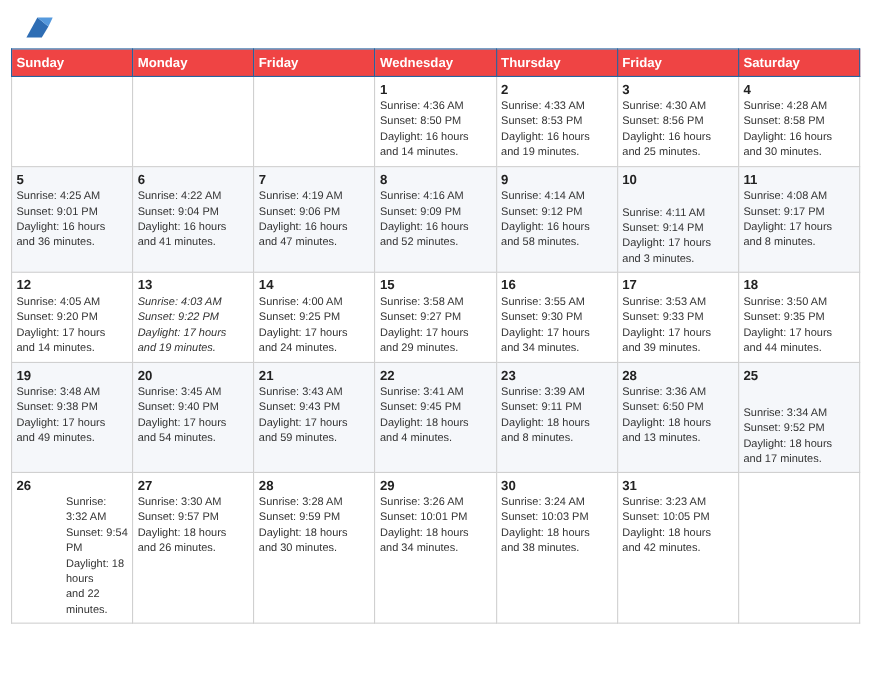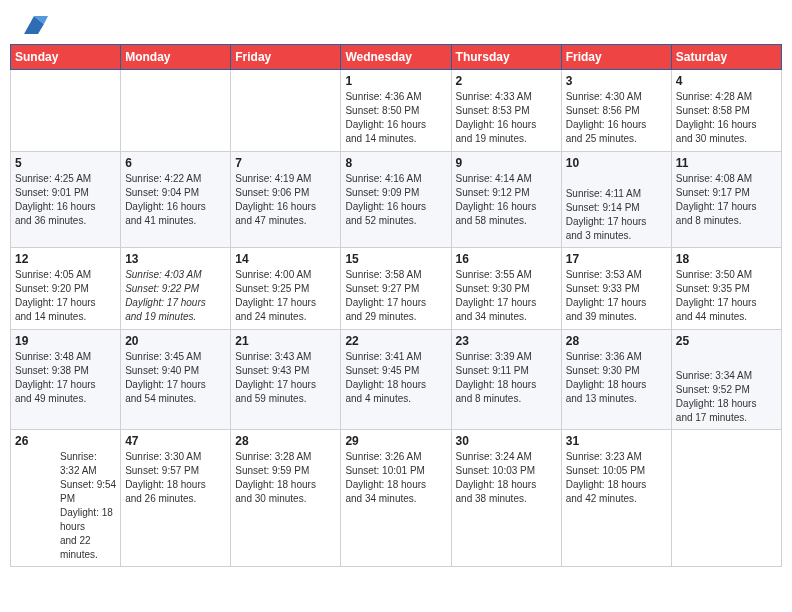--- a/index.html
+++ b/index.html
@@ -308,42 +308,42 @@
             <td>
               <span class="day-number">23</span>
               <div class="day-info" style="white-space: pre-line;">Sunrise: 3:39 AM
 Sunset: 9:11 PM
 Daylight: 18 hours
 and 8 minutes.</div>
             </td>
             <td>
               <span class="day-number">28</span>
               <div class="day-info" style="white-space: pre-line;">Sunrise: 3:36 AM
-Sunset: 9:30 PM
+Sunset: 6:50 PM
 Daylight: 18 hours
 and 13 minutes.</div>
             </td>
             <td>
               <span class="day-number">25</span>
               <div class="day-info" style="white-space: pre-line; margin-top: 21px;">Sunrise: 3:34 AM
 Sunset: 9:52 PM
 Daylight: 18 hours
 and 17 minutes.</div>
             </td>
           </tr>
           <tr>
             <td>
               <span class="day-number">26</span>
               <div class="day-info" style="white-space: pre-line; margin-left: 45px;">Sunrise: 3:32 AM
 Sunset: 9:54 PM
 Daylight: 18 hours
 and 22 minutes.</div>
             </td>
             <td>
-              <span class="day-number">47</span>
+              <span class="day-number">27</span>
               <div class="day-info" style="white-space: pre-line;">Sunrise: 3:30 AM
 Sunset: 9:57 PM
 Daylight: 18 hours
 and 26 minutes.</div>
             </td>
             <td>
               <span class="day-number">28</span>
               <div class="day-info" style="white-space: pre-line;">Sunrise: 3:28 AM
 Sunset: 9:59 PM
 Daylight: 18 hours

